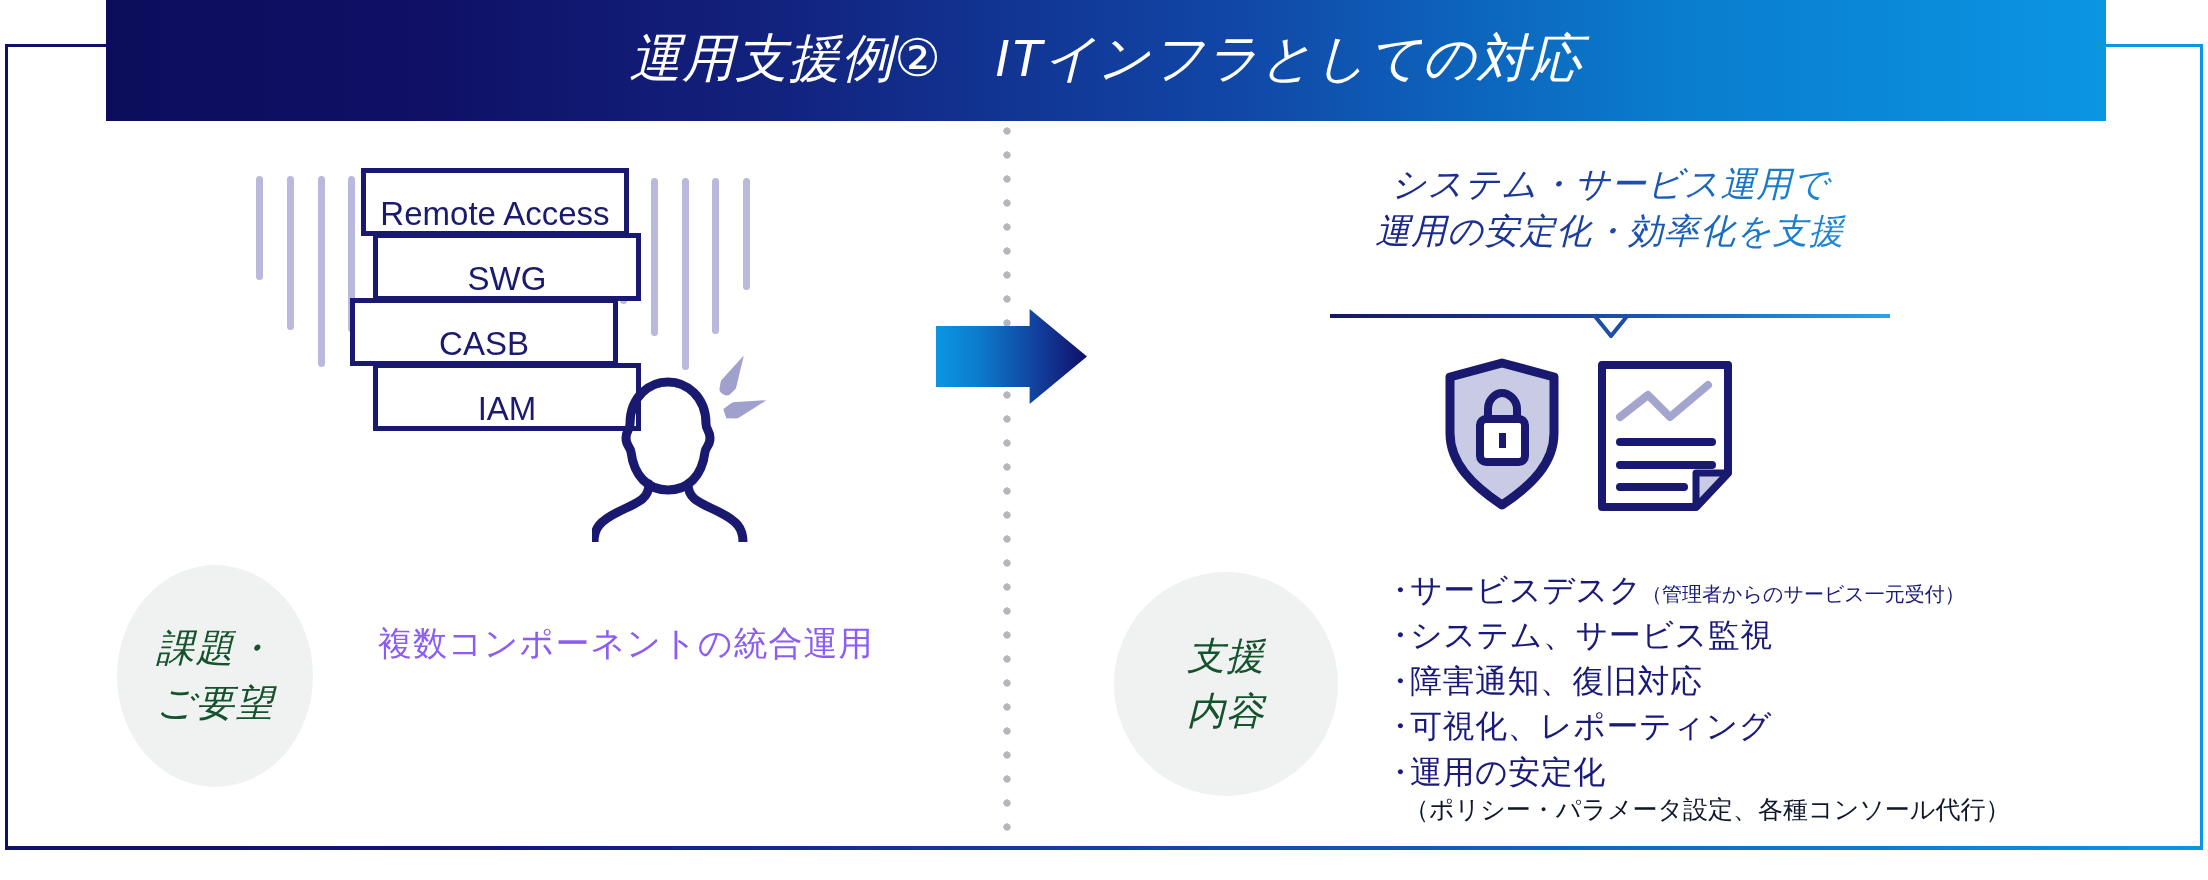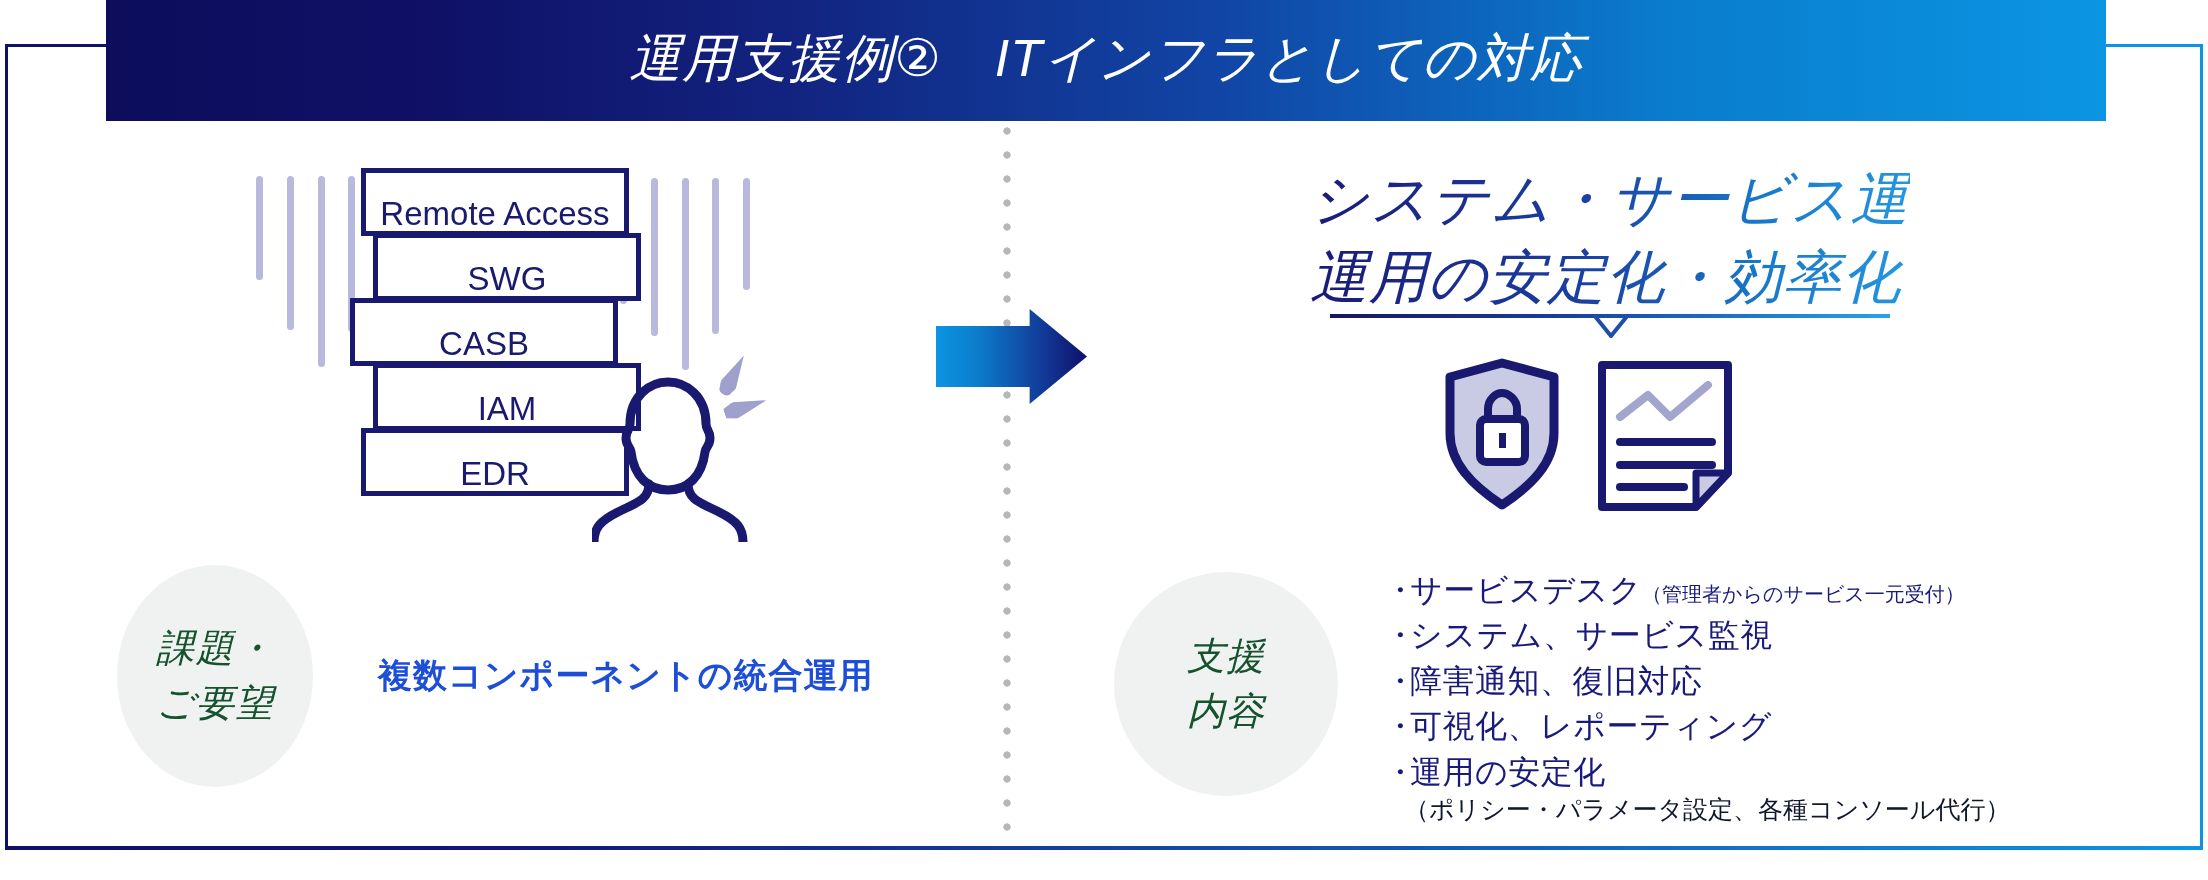--- a/index.html
+++ b/index.html
@@ -161,35 +161,34 @@
     font-style: italic;
     font-weight: 400;
     line-height: 1.45;
     letter-spacing: 1px;
   }
   #circle-issue { left: 117px; top: 565px; width: 196px; height: 222px; }
   #circle-support { left: 1114px; top: 572px; width: 224px; height: 224px; }
 
   #issue-text {
     position: absolute;
-    left: 378px; top: 653px;
+    left: 378px; top: 621px;
     font-size: 34px;
-    color: #1d4ed8;
+    color: #8b5cf6;
     letter-spacing: 1px;
     white-space: nowrap;
-    font-weight: bold;
   }
 
   
   #right-headline {
     position: absolute;
     left: 1310px; top: 160px;
     width: 600px;
     text-align: center;
-    font-size: 58px;
+    font-size: 35px;
     line-height: 1.35;
     font-style: italic;
     letter-spacing: 1px;
     background: linear-gradient(to right, #1a1a78 0%, #1b3fa0 45%, #1878c9 75%, #2596e0 100%);
     -webkit-background-clip: text;
     background-clip: text;
     color: transparent;
     -webkit-text-fill-color: transparent;
     white-space: nowrap;
   }
@@ -261,23 +260,20 @@
     <div class="rain-bar" style="left:78px;  top:16px;  height:191px;"></div>
     <div class="rain-bar" style="left:108px; top:16px;  height:156px;"></div>
     <div class="rain-bar" style="left:139px; top:16px;  height:128px;"></div>
 
     <div class="rain-bar" style="left:380px; top:18px;  height:126px;"></div>
     <div class="rain-bar" style="left:411px; top:18px;  height:158px;"></div>
     <div class="rain-bar" style="left:442px; top:18px;  height:192px;"></div>
     <div class="rain-bar" style="left:472px; top:18px;  height:156px;"></div>
     <div class="rain-bar" style="left:503px; top:18px;  height:112px;"></div>
 
-    <div class="stack-box box-edr">
-      <span>EDR</span>
-    </div>
     <div class="stack-box box-iam">
       <span>IAM</span>
     </div>
     <div class="stack-box box-casb">
       <span>CASB</span>
     </div>
     <div class="stack-box box-swg">
       <span>SWG</span>
     </div>
     <div class="stack-box box-remote">

